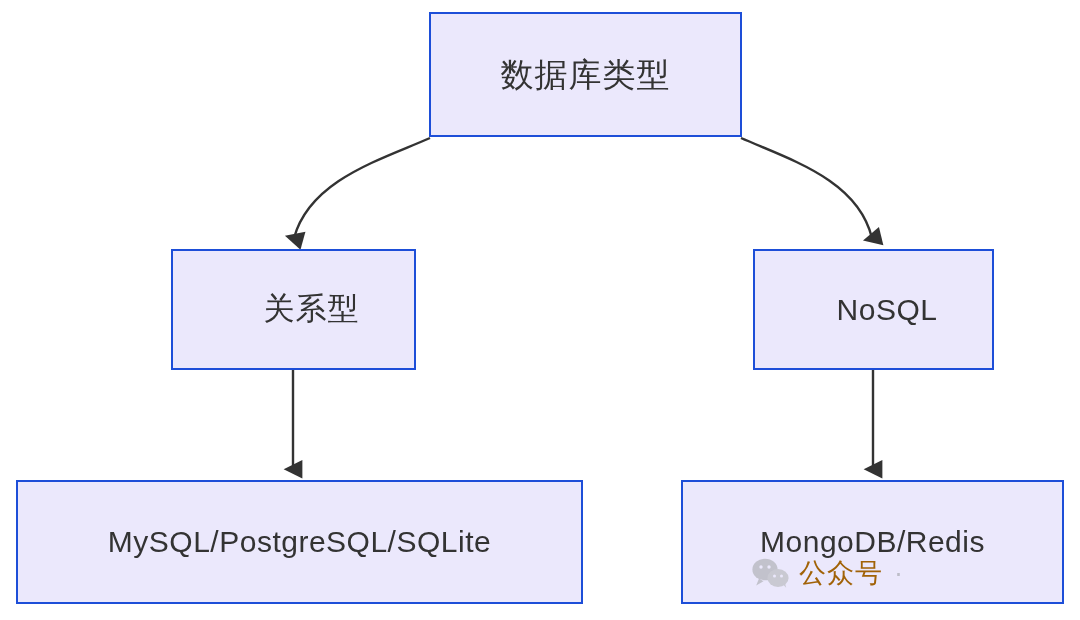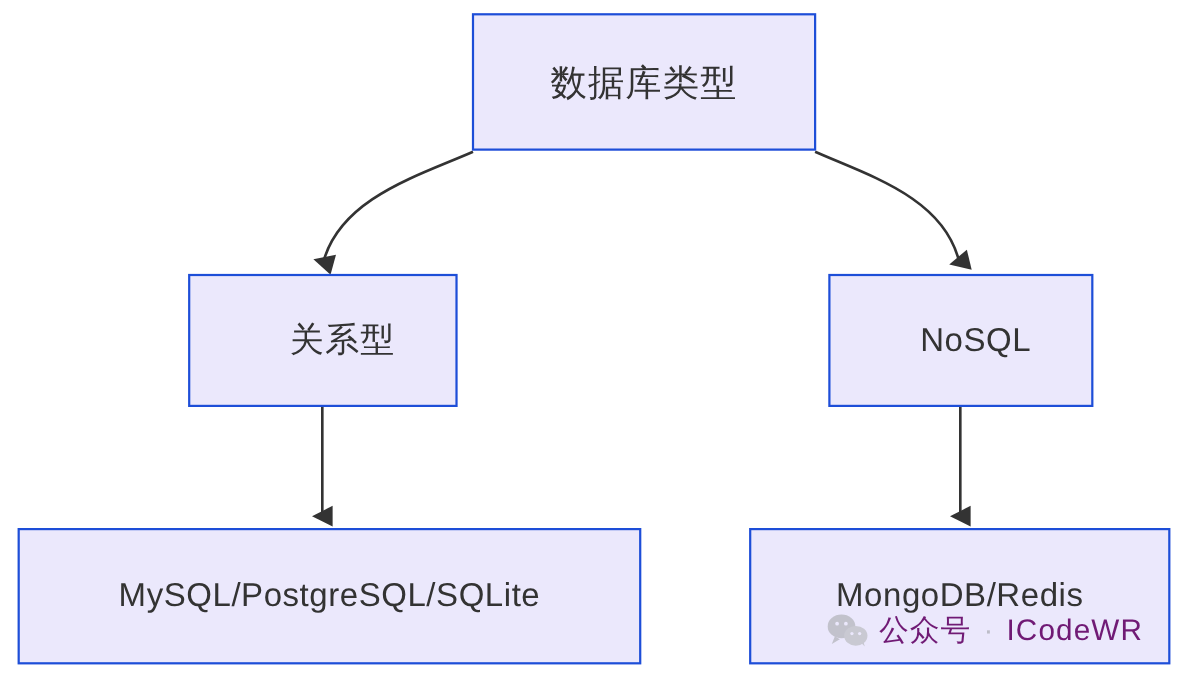--- a/index.html
+++ b/index.html
@@ -100,21 +100,21 @@
     top: 555px;
     display: flex;
     align-items: center;
     gap: 9px;
     color: #b9b9c4;
     font-size: 27px;
     letter-spacing: 1px;
     white-space: nowrap;
     pointer-events: none;
   }
-  #watermark .wm-text { color: #701a75; }
+  #watermark .wm-text { color: #a16207; }
   #watermark .wm-dot { color: #bdbdc8; margin: 0 2px; }
   #wechat-icon { display: block; }
 </style>
 </head>
 <body>
 
 <div id="diagram-canvas">
 
   <svg class="edge-layer" viewBox="0 0 1080 620" width="1080" height="620">
     <defs>
@@ -158,16 +158,15 @@
       <path d="M 7 20.5 L 4.2 27.5 L 11.5 23.2 Z" fill="#c2c2cc"></path>
       <ellipse cx="26" cy="20" rx="10.6" ry="9" fill="#c9c9d2"></ellipse>
       <path d="M 31.5 27 L 34.2 29.8 L 33 25.4 Z" fill="#c9c9d2"></path>
       <circle cx="9" cy="9" r="1.7" fill="#ebe8fc"></circle>
       <circle cx="17" cy="9" r="1.7" fill="#ebe8fc"></circle>
       <circle cx="22.5" cy="18" r="1.5" fill="#ebe8fc"></circle>
       <circle cx="29.5" cy="18" r="1.5" fill="#ebe8fc"></circle>
     </svg>
     <span class="wm-text">公众号</span>
     <span class="wm-dot">·</span>
-    <span class="wm-text">ICodeWR</span>
   </div>
 
 </div>
 
 </body></html>

